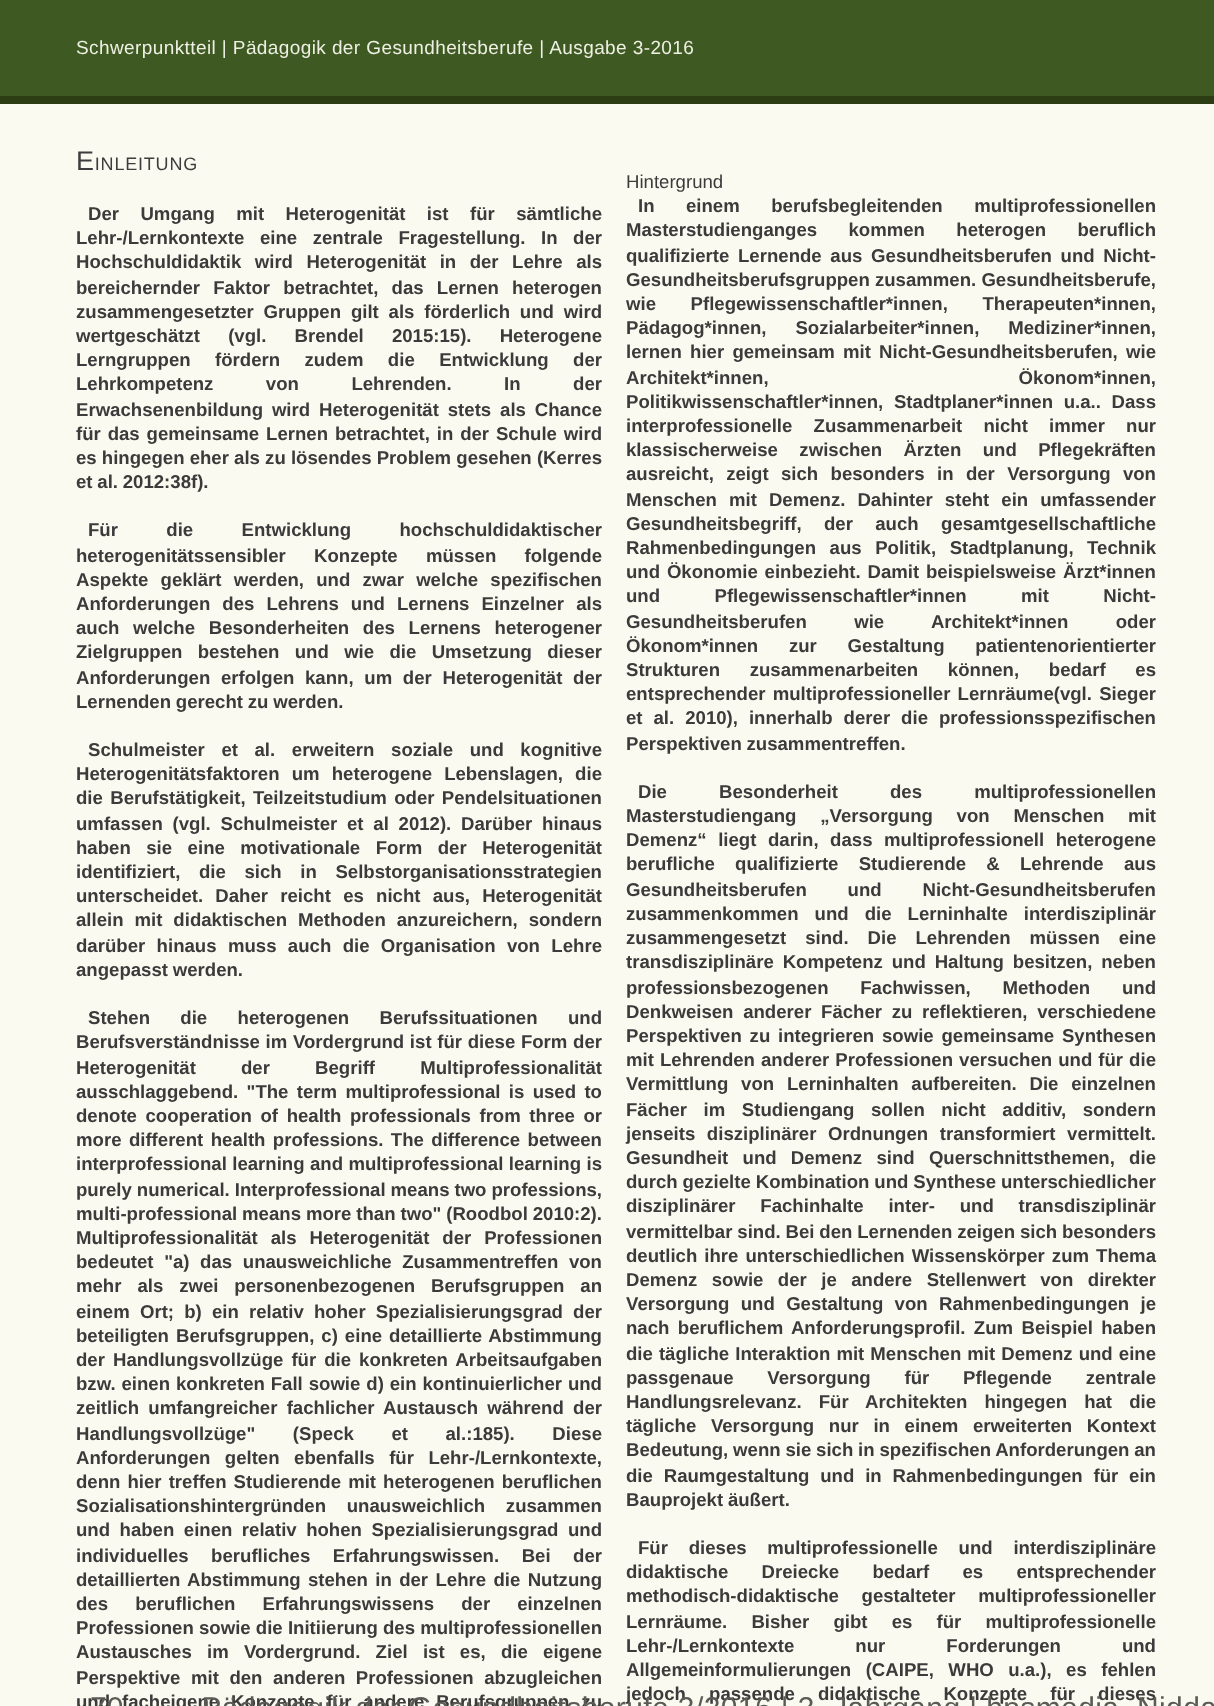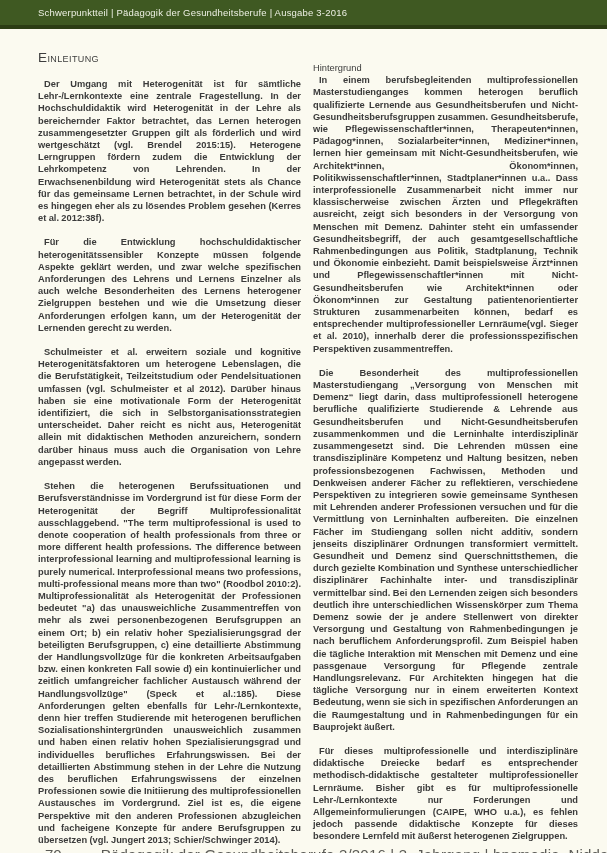--- a/index.html
+++ b/index.html
@@ -9,21 +9,21 @@
     background:#ffffff;
   }
   .page {
     position:relative;
     width:607px; height:853px;
     background:#fbfaf0;
     overflow:hidden;
   }
   
   .header-bar {
-    height:25px;
+    height:48px;
     background:#3f5922;
     display:flex;
     align-items:center;
   }
   .header-bar .header-text {
     color:#edf0e3;
     font-size:9.5px;
     letter-spacing:.2px;
     padding-left:38px;
     white-space:nowrap;

